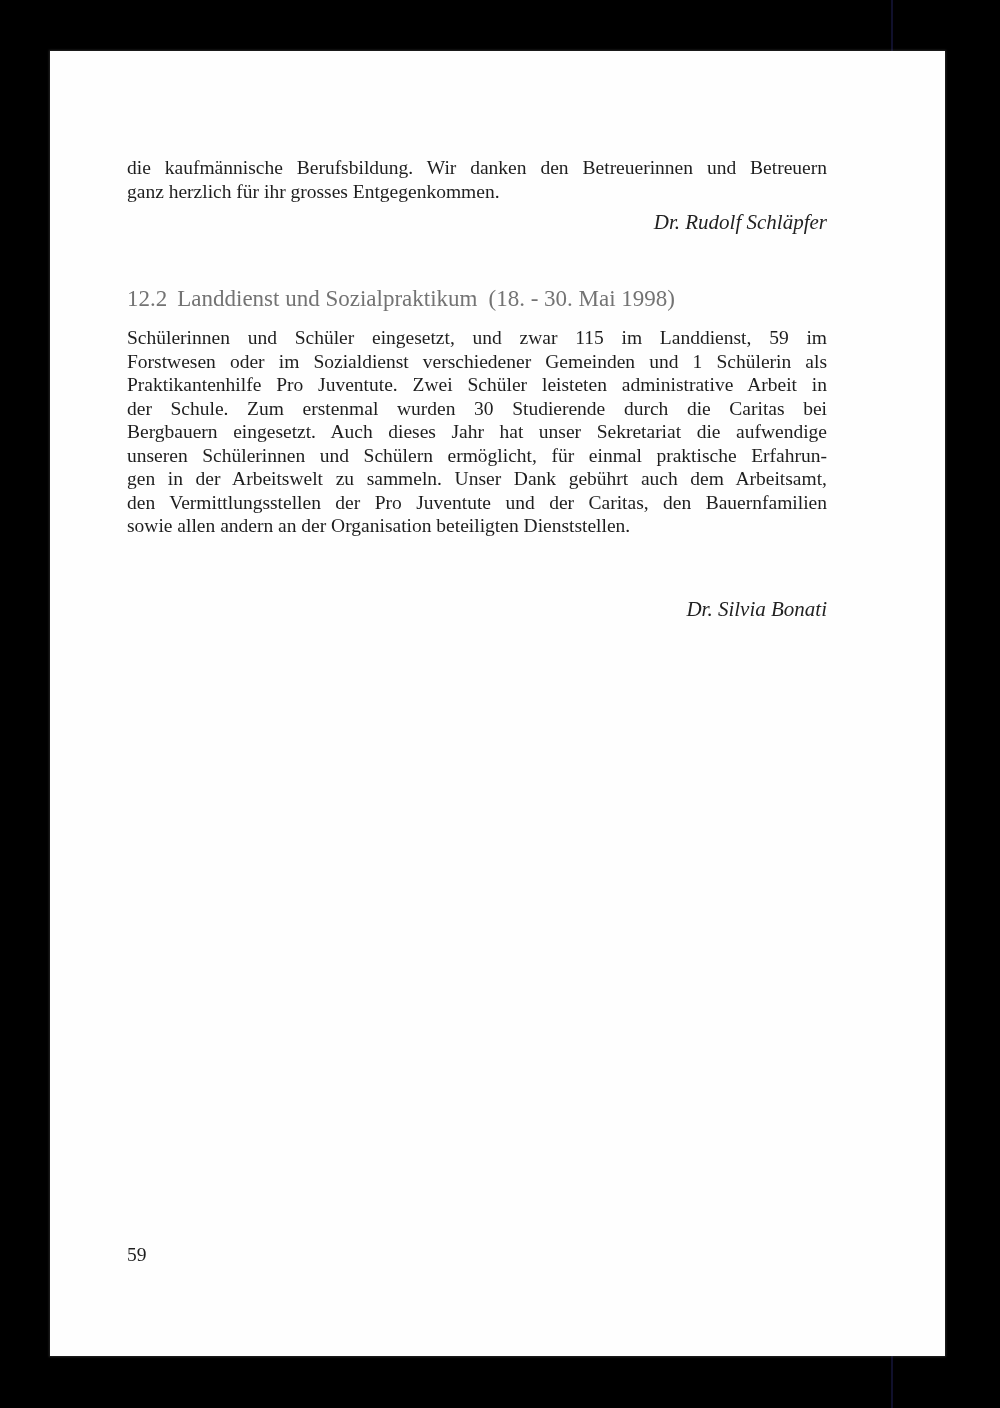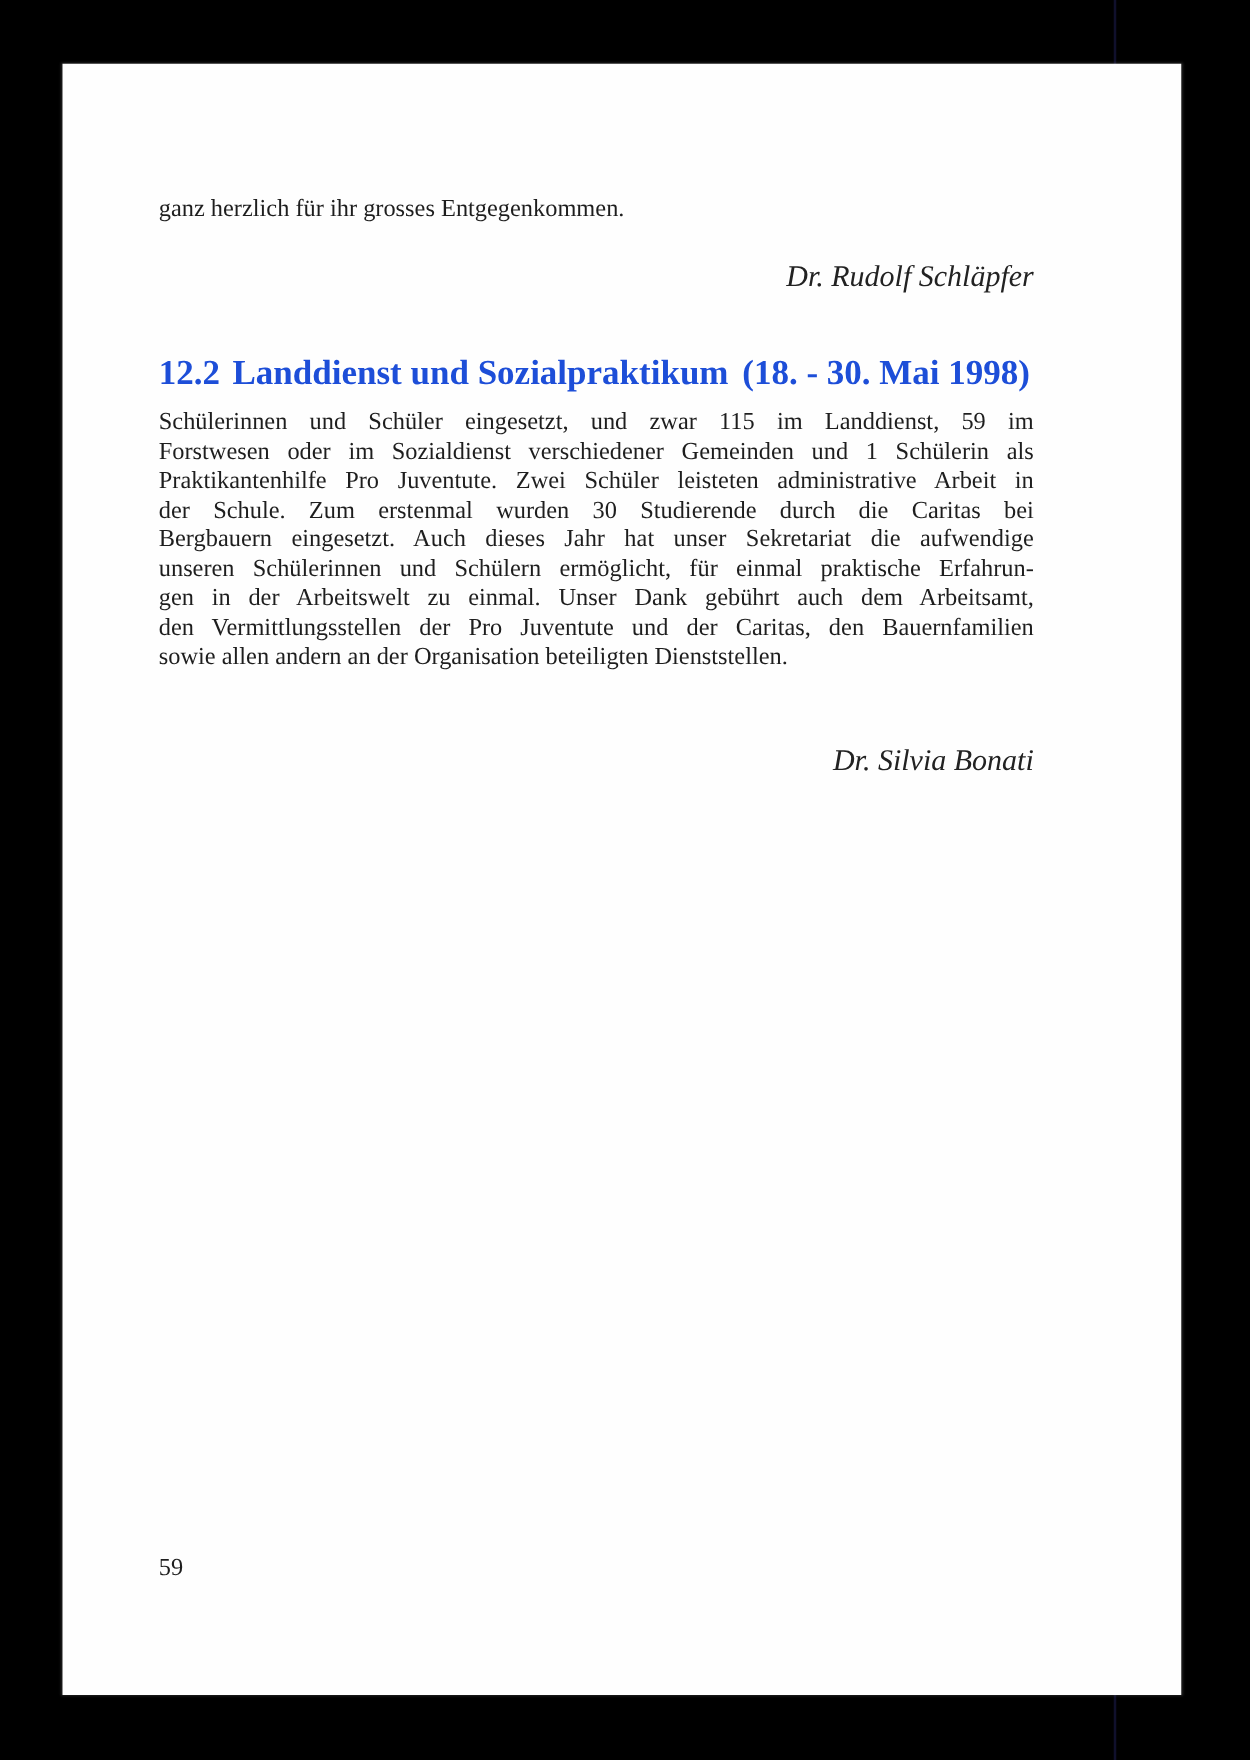--- a/index.html
+++ b/index.html
@@ -47,33 +47,33 @@
     text-align: justify;
     text-align-last: justify;
   }
   .intro-block   { top: 105px; }
   .sig-block {
     position: absolute;
     left: 77px;
     width: 700px;
     text-align: right;
     font-style: italic;
-    font-size: 24px;
+    font-size: 21px;
     color: #222222;
     line-height: 24px;
   }
   .sig-rudolf { top: 159px; }
   .sig-silvia { top: 546px; text-align: right; }
   .section-heading {
     position: absolute;
     left: 77px; top: 236px;
     width: 760px;
-    font-weight: bold;
-    font-size: 28px;
-    color: #1d4ed8;
+    font-weight: normal;
+    font-size: 23px;
+    color: #737373;
     line-height: 24px;
     white-space: nowrap;
   }
   .section-heading .sec-num   { margin-right: 10px; }
   .section-heading .sec-title { margin-right: 11px; }
   .body-block { top: 275px; }
   .page-number {
     position: absolute;
     left: 77px; top: 1192px;
     width: 700px;
@@ -85,37 +85,38 @@
 </style>
 </head>
 <body>
 
 <div class="scan-bg">
   <div class="artifact-line"></div>
 
   <div class="doc-page">
 
     <div class="textblock intro-block">
+        <div class="textline just">die kaufmännische Berufsbildung. Wir danken den Betreuerinnen und Betreuern</div>
         <div class="textline">ganz herzlich für ihr grosses Entgegenkommen.</div>
       </div>
 
     <div class="sig-block sig-rudolf">Dr. Rudolf Schläpfer</div>
 
     <div class="section-heading">
       <span class="sec-num">12.2</span><span class="sec-title">Landdienst und Sozialpraktikum</span><span class="sec-dates">(18. - 30. Mai 1998)</span>
     </div>
 
     <div class="textblock body-block">
         <div class="textline just">Schülerinnen und Schüler eingesetzt, und zwar 115 im Landdienst, 59 im</div>
         <div class="textline just">Forstwesen oder im Sozialdienst verschiedener Gemeinden und 1 Schülerin als</div>
         <div class="textline just">Praktikantenhilfe Pro Juventute. Zwei Schüler leisteten administrative Arbeit in</div>
         <div class="textline just">der Schule. Zum erstenmal wurden 30 Studierende durch die Caritas bei</div>
         <div class="textline just">Bergbauern eingesetzt. Auch dieses Jahr hat unser Sekretariat die aufwendige</div>
         <div class="textline just">unseren Schülerinnen und Schülern ermöglicht, für einmal praktische Erfahrun-</div>
-        <div class="textline just">gen in der Arbeitswelt zu einmal. Unser Dank gebührt auch dem Arbeitsamt,</div>
+        <div class="textline just">gen in der Arbeitswelt zu sammeln. Unser Dank gebührt auch dem Arbeitsamt,</div>
         <div class="textline just">den Vermittlungsstellen der Pro Juventute und der Caritas, den Bauernfamilien</div>
         <div class="textline">sowie allen andern an der Organisation beteiligten Dienststellen.</div>
       </div>
 
     <div class="sig-block sig-silvia">Dr. Silvia Bonati</div>
 
     <div class="page-number">59</div>
 
   </div>
 </div>

